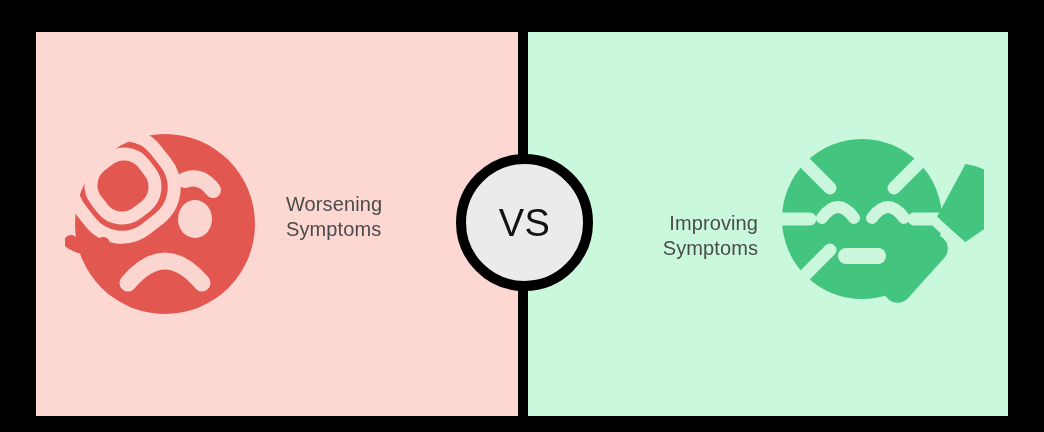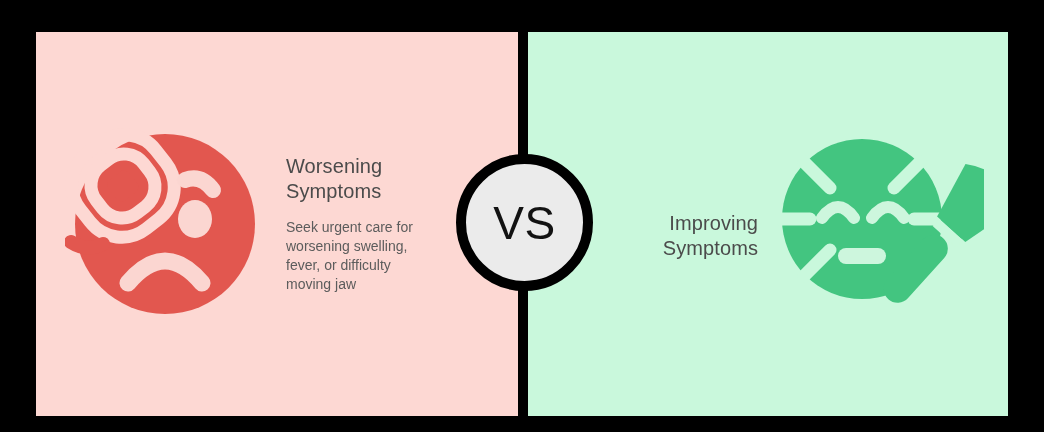--- a/index.html
+++ b/index.html
@@ -101,21 +101,21 @@
     height: 137px;
     border-radius: 50%;
     background: #ebebeb;
     border: 10px solid #000000;
     box-sizing: border-box;
     display: flex;
     align-items: center;
     justify-content: center;
   }
   .vs-label {
-    font-size: 46px;
+    font-size: 38px;
     line-height: 46px;
     color: #121212;
     font-weight: 400;
     letter-spacing: 0.5px;
     user-select: none;
   }
 </style>
 </head>
 <body>
 
@@ -140,24 +140,20 @@
 
         <ellipse cx="130" cy="95" rx="17" ry="19" fill="#fbd6d1"></ellipse>
 
         <path d="M63 159 q37 -44 74 0" stroke="#fbd6d1" stroke-width="17" fill="none" stroke-linecap="round"></path>
       </svg>
     </div>
 
     <div class="text-block text-left">
       <div class="panel-title">Worsening
 Symptoms</div>
-      <div class="panel-desc">Seek urgent care for
-worsening swelling,
-fever, or difficulty
-moving jaw</div>
     </div>
 
   </div>
 
   <div class="divider"></div>
 
   <div class="panel panel-right">
 
     <div class="text-block text-right">
       <div class="panel-title">Improving

